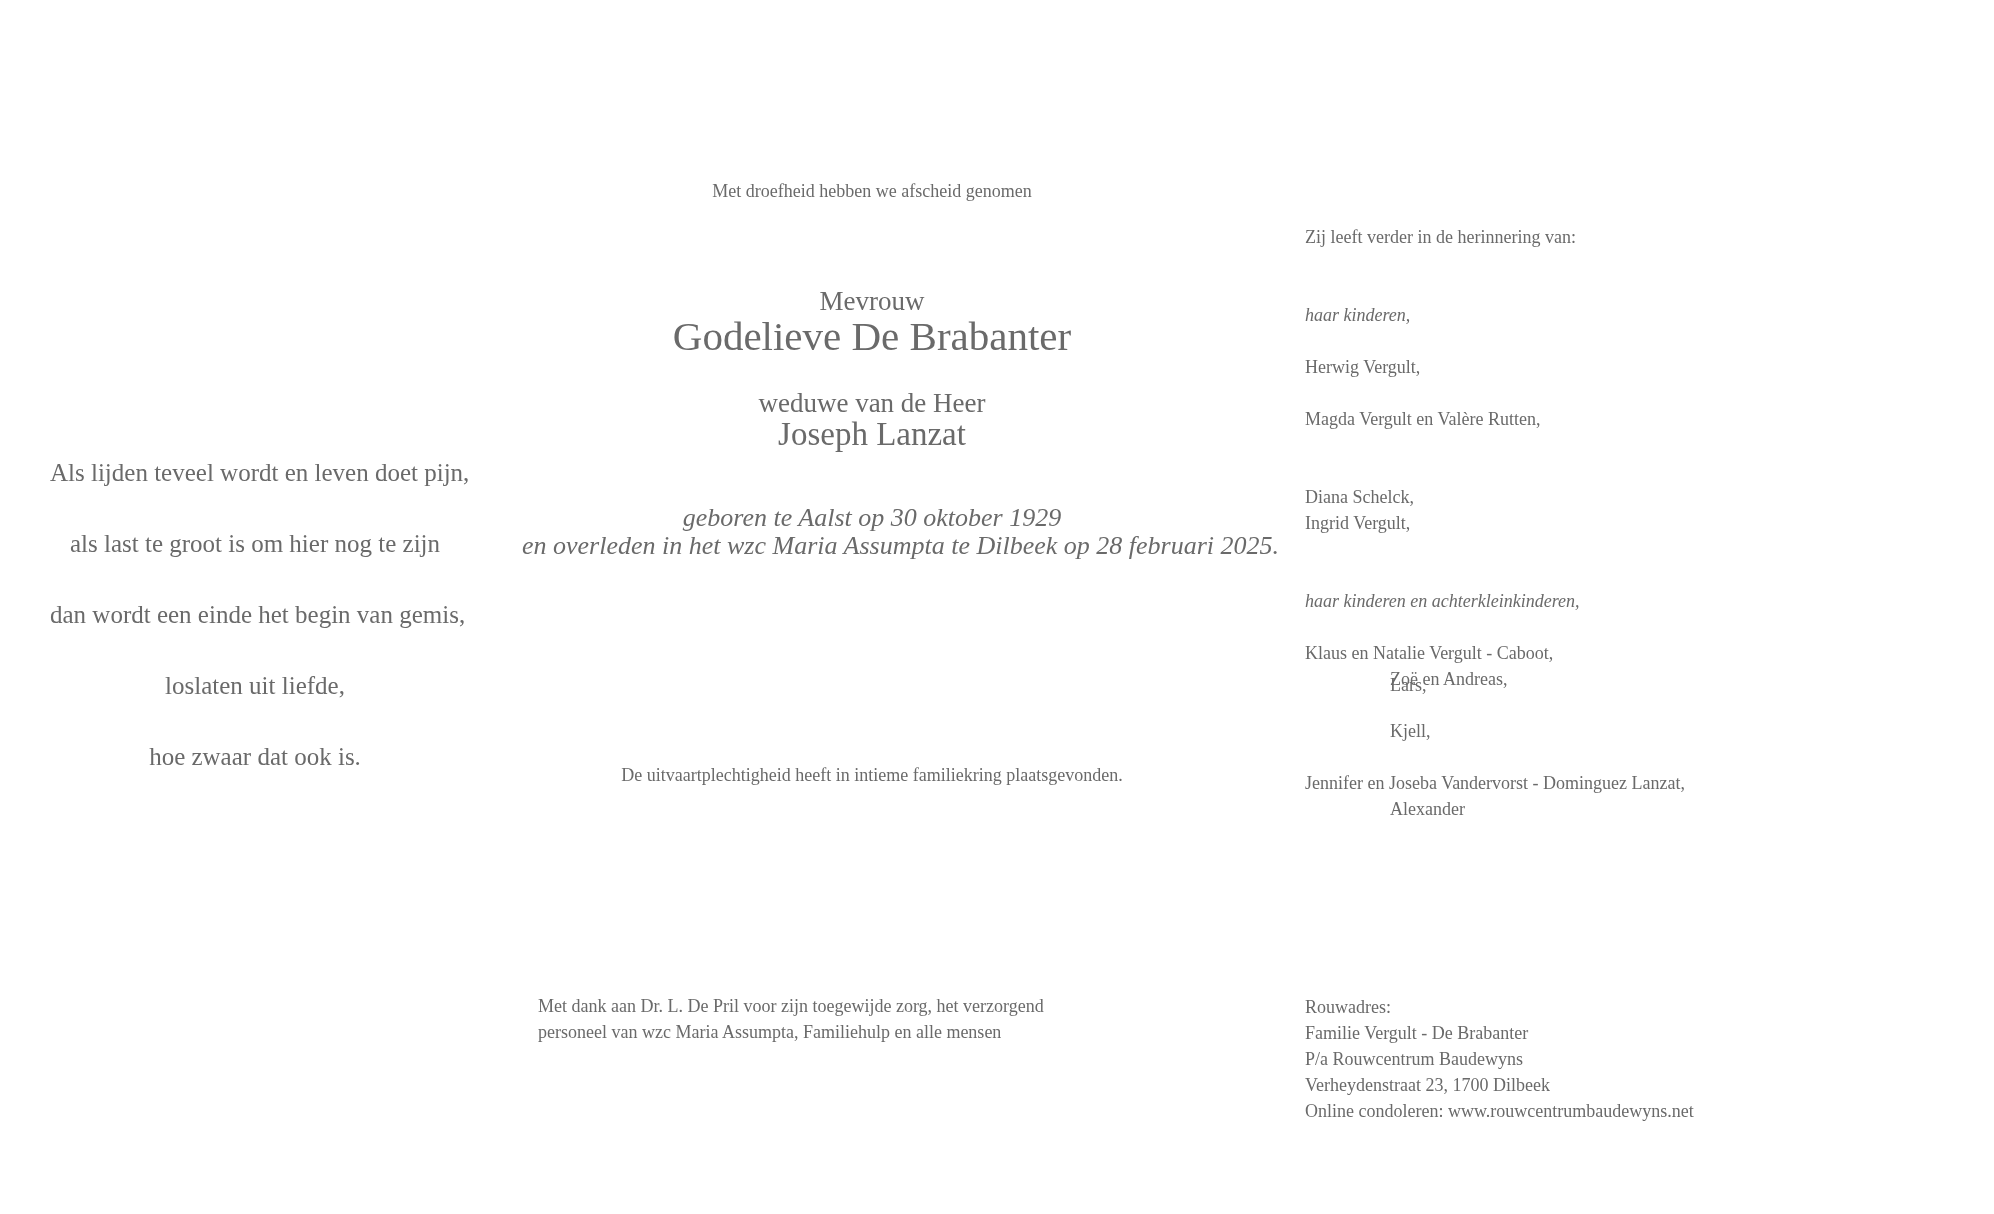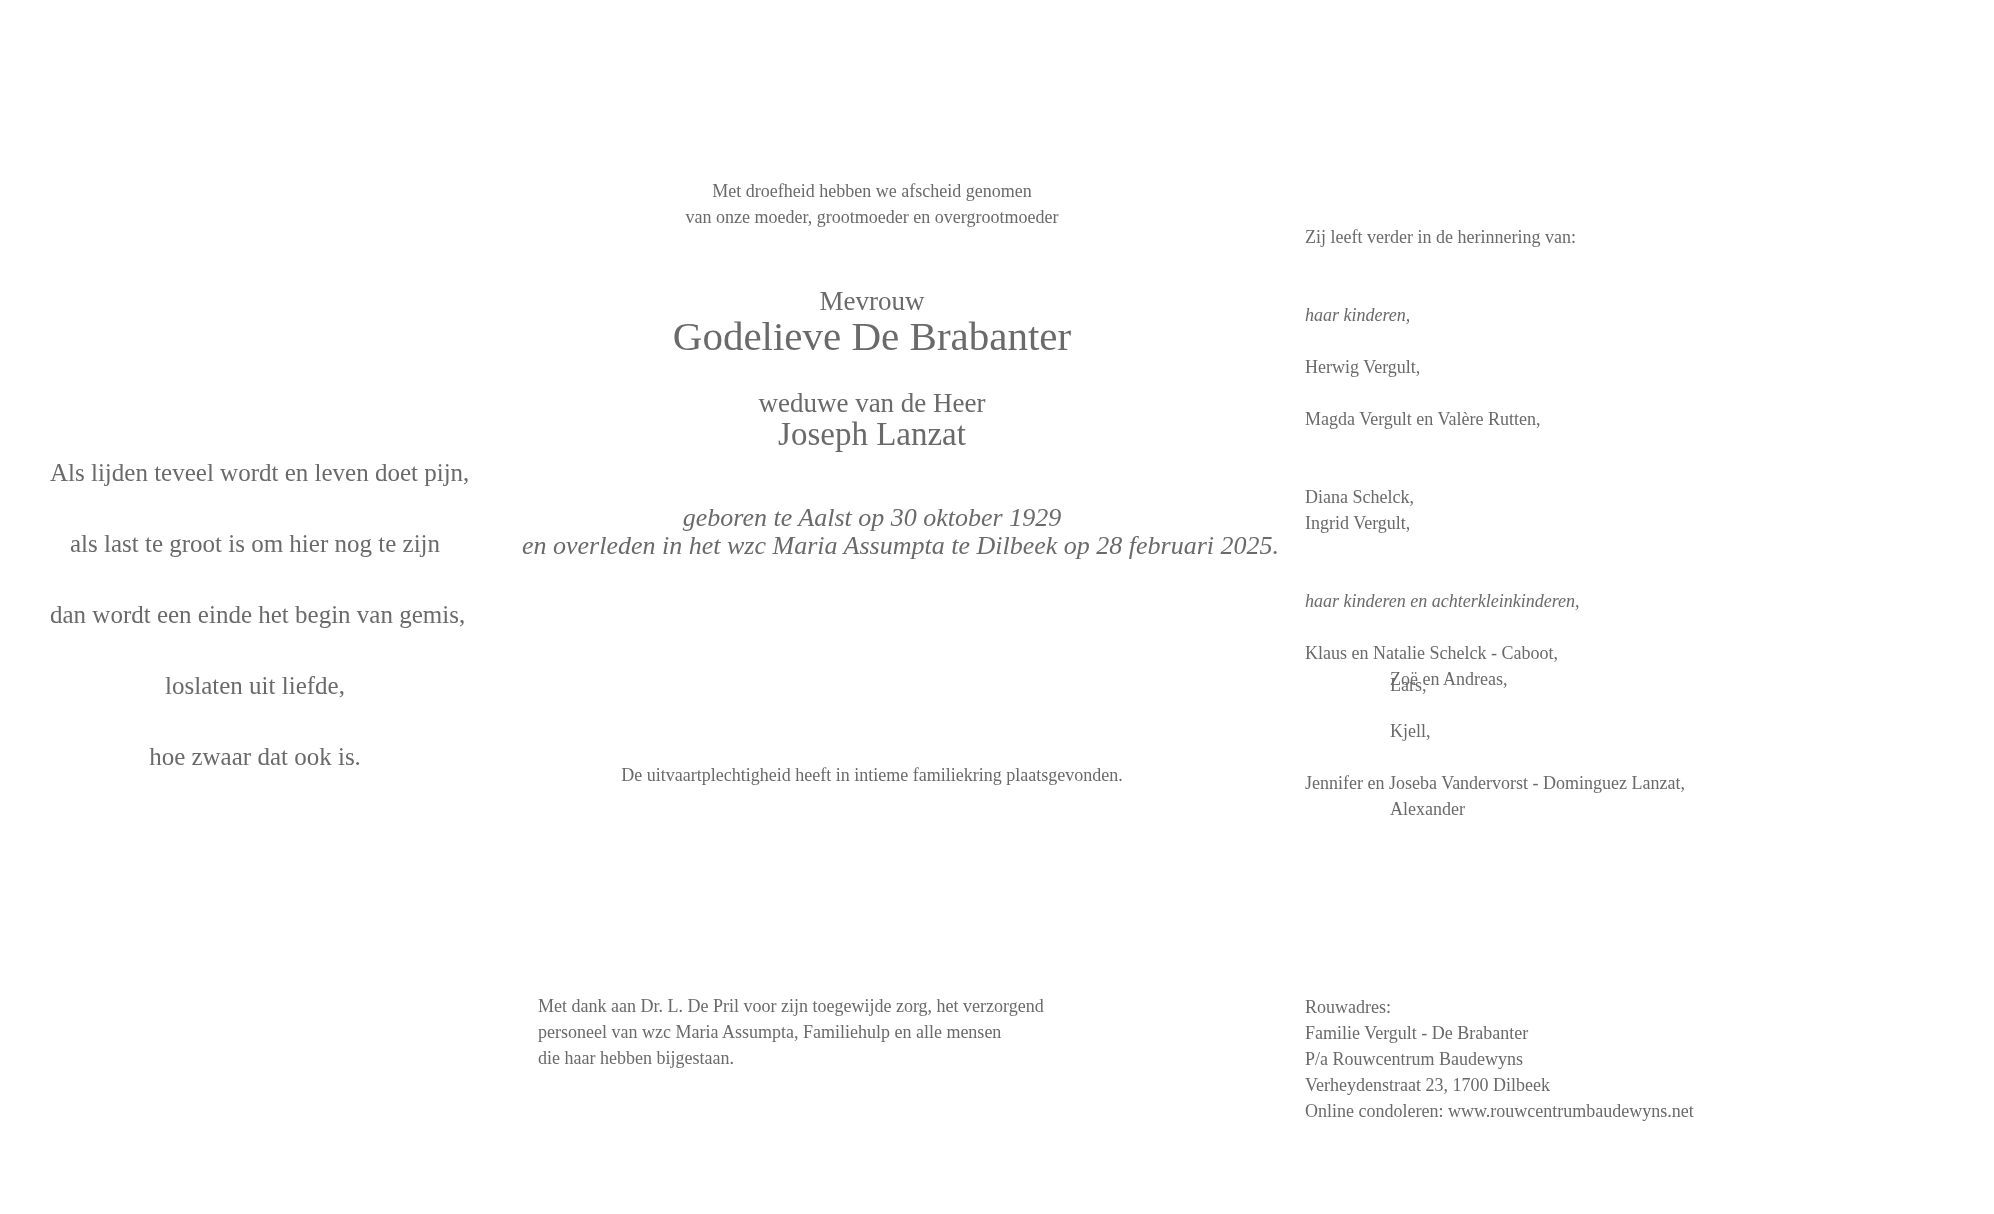--- a/index.html
+++ b/index.html
@@ -61,52 +61,50 @@
   <div id="poem">
     <div class="poem-line">Als lijden teveel wordt en leven doet pijn,</div>
     <div class="poem-line">als last te groot is om hier nog te zijn</div>
     <div class="poem-line">dan wordt een einde het begin van gemis,</div>
     <div class="poem-line">loslaten uit liefde,</div>
     <div class="poem-line">hoe zwaar dat ook is.</div>
   </div>
 
   <div id="intro" class="line mid">
     <div>Met droefheid hebben we afscheid genomen</div>
-    <div>van onze moeder, grootmoeder en overgrootmoeder</div>
   </div>
 
   <div id="salutation" class="line mid">Mevrouw</div>
   <div id="deceased-name" class="line mid">Godelieve De Brabanter</div>
 
   <div id="widow-line" class="line mid">weduwe van de Heer</div>
   <div id="spouse-name" class="line mid">Joseph Lanzat</div>
 
   <div id="birth-line" class="line mid ital">geboren te Aalst op 30 oktober 1929</div>
   <div id="death-line" class="line mid ital">en overleden in het wzc Maria Assumpta te Dilbeek op 28 februari 2025.</div>
 
   <div id="ceremony" class="line mid">De uitvaartplechtigheid heeft in intieme familiekring plaatsgevonden.</div>
 
   <div id="thanks" class="line">
     <div>Met dank aan Dr. L. De Pril voor zijn toegewijde zorg, het verzorgend</div>
     <div>personeel van wzc Maria Assumpta, Familiehulp en alle mensen</div>
-    <div>die haar hebben bijgestaan.</div>
   </div>
 
   <div class="line right" style="top:224px;">Zij leeft verder in de herinnering van:</div>
 
   <div class="line right ital" style="top:302px;">haar kinderen,</div>
 
   <div class="line right" style="top:354px;">Herwig Vergult,</div>
   <div class="line right" style="top:406px;">Magda Vergult en Valère Rutten,</div>
   <div class="line right" style="top:484px;">Diana Schelck,</div>
   <div class="line right" style="top:510px;">Ingrid Vergult,</div>
 
   <div class="line right ital" style="top:588px;text-align:center;">haar kinderen en achterkleinkinderen,</div>
 
-  <div class="line right" style="top:640px;">Klaus en Natalie Schelck - Caboot,</div>
+  <div class="line right" style="top:640px;">Klaus en Natalie Vergult - Caboot,</div>
   <div class="line indent" style="top:666px;">Zoë en Andreas,</div>
   <div class="line indent" style="top:672px;">Lars,</div>
   <div class="line indent" style="top:718px;">Kjell,</div>
 
   <div class="line right" style="top:770px;">Jennifer en Joseba Vandervorst - Dominguez Lanzat,</div>
   <div class="line indent" style="top:796px;">Alexander</div>
 
   <div id="address" class="line">
     <div>Rouwadres:</div>
     <div>Familie Vergult - De Brabanter</div>

